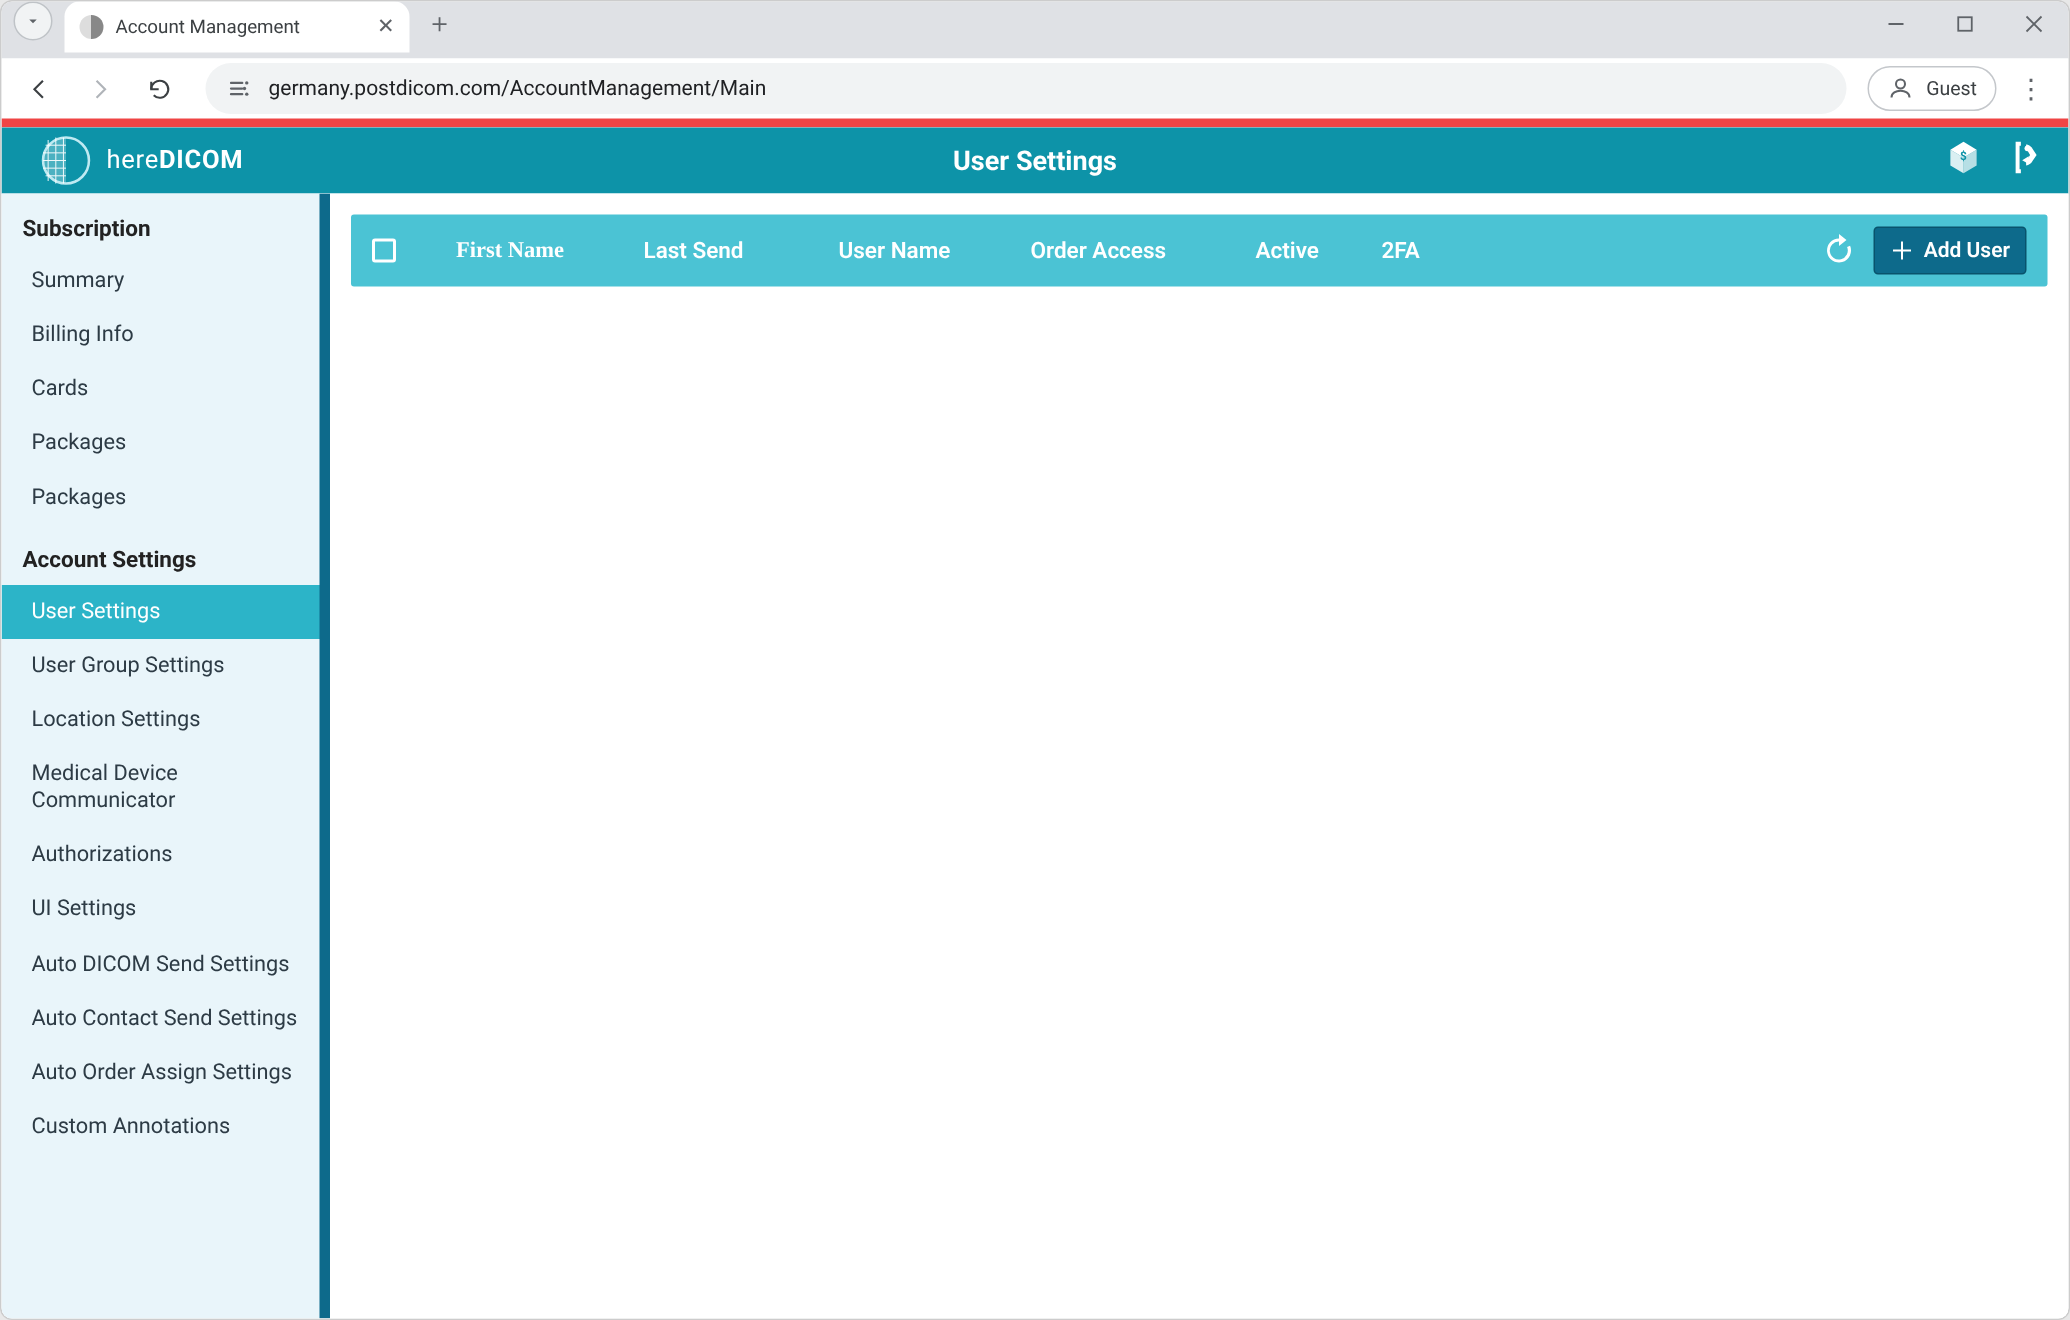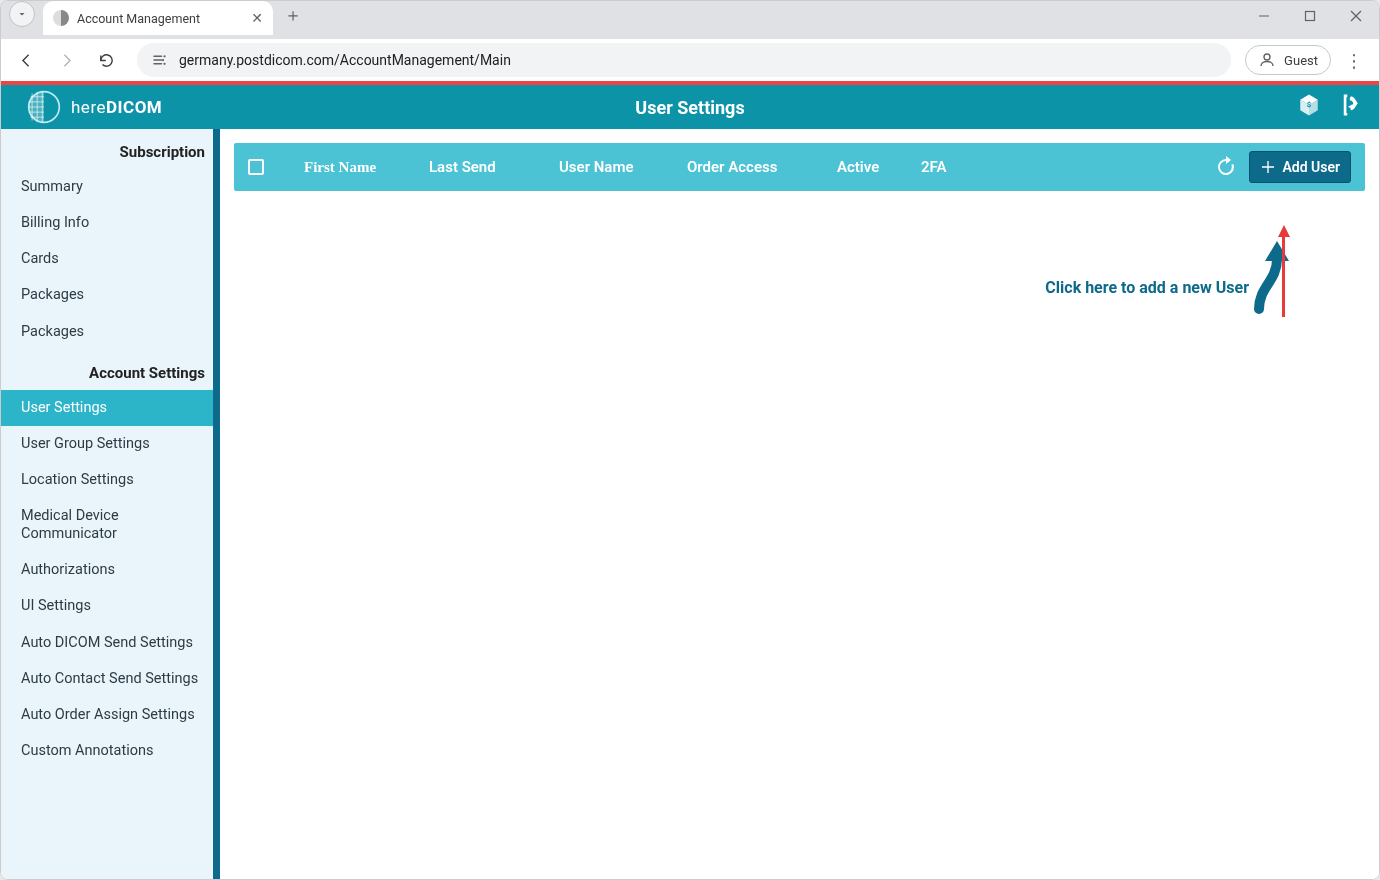--- a/index.html
+++ b/index.html
@@ -11,21 +11,21 @@
     .tab-dropdown { width:26px; height:26px; border-radius:50%; border:1px solid #bfc3c7; background:#f1f3f4; display:flex; align-items:center; justify-content:center; margin-right:8px; margin-bottom:6px; cursor:pointer;}
     .tab-dropdown svg{width:12px;height:12px;fill:#5f6368;}
     .tab { background:#fff; height:34px; border-top-left-radius:10px; border-top-right-radius:10px; width:230px; display:flex; align-items:center; padding:0 10px; font-size:12.5px; color:#3c4043; position:relative;}
     .tab .favicon{width:16px;height:16px;border-radius:50%;margin-right:8px; background:conic-gradient(#888 0 50%,#ddd 0 100%); flex-shrink:0;}
     .tab .close{margin-left:auto;color:#5f6368;cursor:pointer;font-size:14px;line-height:1;}
     .new-tab{width:28px;height:28px;display:flex;align-items:center;justify-content:center;color:#5f6368;font-size:18px;cursor:pointer;margin-left:6px;margin-bottom:4px;}
     .window-controls{margin-left:auto;display:flex;gap:0px;margin-bottom:4px;}
     .window-controls div{width:46px;height:30px;display:flex;align-items:center;justify-content:center;color:#5f6368;cursor:pointer;}
     .window-controls svg{width:12px;height:12px;stroke:#5f6368;stroke-width:1.2;fill:none;}
 
-    .toolbar{height:46px;background:#fff;display:flex;align-items:center;padding:0 8px;border-bottom:4px solid #ef4444; gap:6px;}
+    .toolbar{height:46px;background:#fff;display:flex;align-items:center;padding:0 8px;border-bottom:6px solid #ef4444; gap:6px;}
     .nav-btn{width:34px;height:34px;display:flex;align-items:center;justify-content:center;border-radius:50%;cursor:pointer;color:#3c4043;}
     .nav-btn svg{width:17px;height:17px;fill:none;stroke:#3c4043;stroke-width:2;}
     .nav-btn.disabled svg{stroke:#b0b4b9;}
     .omnibox{flex:1;height:34px;background:#f1f3f4;border-radius:17px;display:flex;align-items:center;padding:0 14px;margin:0 8px;font-size:14px;color:#202124;gap:10px;}
     .omnibox .site-icon{width:18px;height:18px;color:#5f6368;}
     .omnibox .site-icon svg{width:18px;height:18px;fill:#5f6368;}
     .guest-pill{height:30px;border:1px solid #c4c7cb;border-radius:15px;display:flex;align-items:center;padding:0 12px;font-size:13px;color:#3c4043;gap:8px;cursor:pointer;}
     .guest-pill svg{width:18px;height:18px;fill:none;stroke:#5f6368;stroke-width:1.8;}
     .kebab{width:34px;height:34px;display:flex;align-items:center;justify-content:center;cursor:pointer;color:#5f6368;font-size:18px;}
 
@@ -37,21 +37,21 @@
     .logo-text{font-size:17px;letter-spacing:0.5px;}
     .logo-text .bold{font-weight:700;}
     .page-title{position:absolute;left:0;right:0;text-align:center;font-weight:700;font-size:18px;pointer-events:none;}
     .header-icons{margin-left:auto;display:flex;gap:12px;padding-right:16px;}
     .header-icons div{cursor:pointer;}
     .header-icons svg{width:28px;height:28px;fill:#fff;}
 
     .body{flex:1;display:flex;min-height:0;}
     .sidebar{width:219px;background:#e9f5fa;overflow-y:auto;position:relative;}
     .sidebar-track{position:absolute;right:0;top:0;width:7px;height:100%;background:#0d6a8b;}
-    .side-section-title{padding:14px 15px 8px 14px;font-weight:700;font-size:15px;color:#222;text-align:right;}
+    .side-section-title{padding:14px 15px 8px 14px;font-weight:700;font-size:15px;color:#222;}
     .side-item{padding:9px 15px 9px 20px;font-size:14.5px;color:#2d3b45;cursor:pointer;line-height:1.25;}
     .side-item.active{background:#2cb4c8;color:#fff;}
 
     .main{flex:1;background:#fff;padding:14px;position:relative;}
 
     .table-header{height:48px;background:#4bc3d4;border-radius:2px;display:flex;align-items:center;color:#fff;font-size:15px;font-weight:600;padding:0 14px 0 14px;gap:0;}
     .th-check{width:36px;display:flex;align-items:center;justify-content:flex-start;}
     .th-check .box{width:16px;height:16px;border:2px solid #fff;border-radius:2px;cursor:pointer;}
     .th{white-space:nowrap;}
     .th.first-name{width:125px;margin-left:20px;font-family:Liberation Serif, serif;}
@@ -238,27 +238,16 @@
               </svg>
           </div>
           <div class="add-user-btn">
             <svg viewBox="0 0 24 24">
                 <path d="M11 3h2v8h8v2h-8v8h-2v-8H3v-2h8z"></path>
               </svg>
             <span>Add User</span>
           </div>
         </div>
 
-        <div class="hint">
-          <span class="hint-text">Click here to add a new User</span>
-          <div class="hint-arrow">
-            <svg viewBox="0 0 38 80">
-              <path d="M4 72 C 4 50, 22 44, 22 22" stroke="#0d6a8b" stroke-width="10" fill="none" stroke-linecap="round"></path>
-              <path d="M10 24 L22 4 L34 24 Z" fill="#0d6a8b"></path>
-            </svg>
-            <div class="red-line"></div>
-            <div class="red-tri"></div>
-          </div>
-        </div>
       </div>
     </div>
   </div>
 </div>
 
 </body></html>

